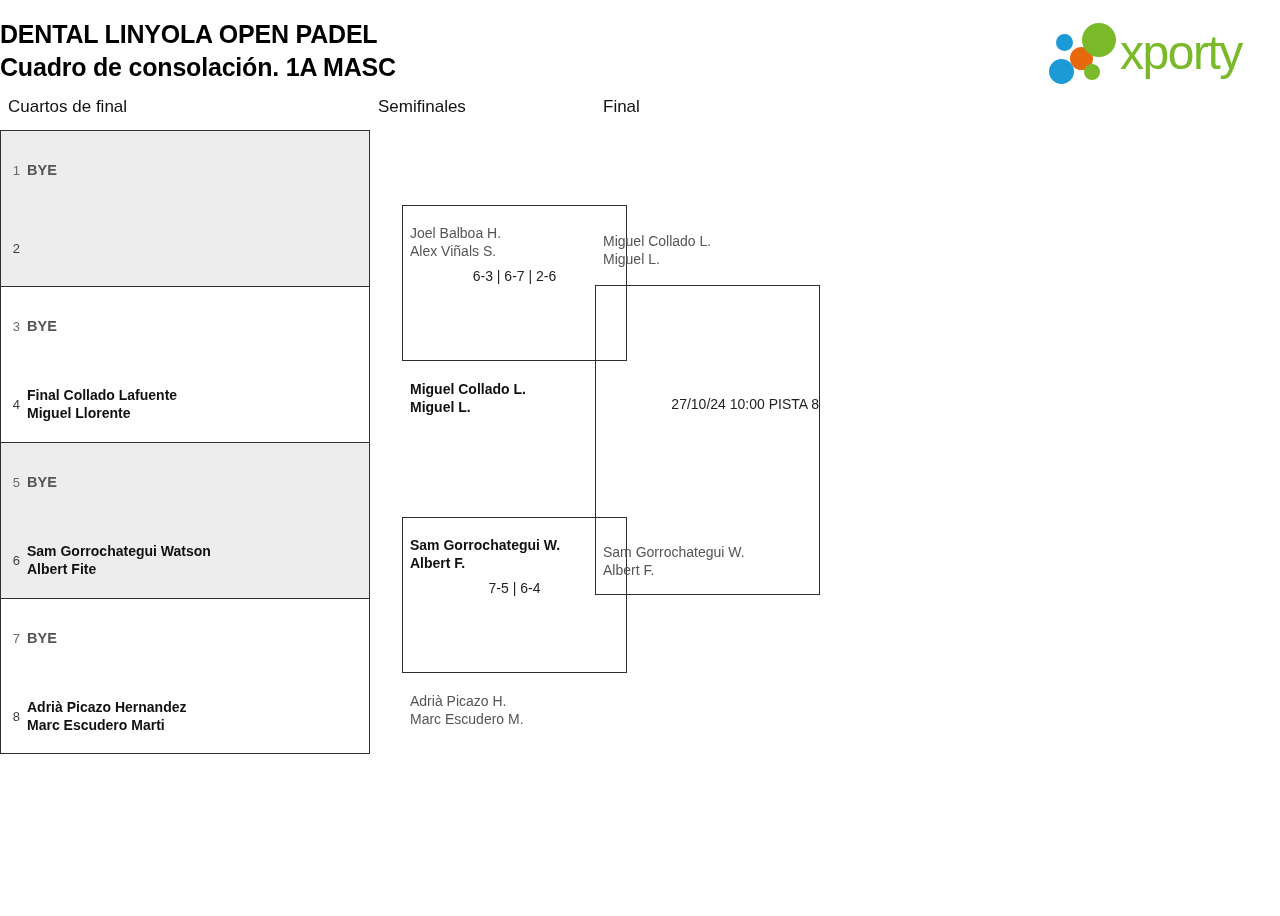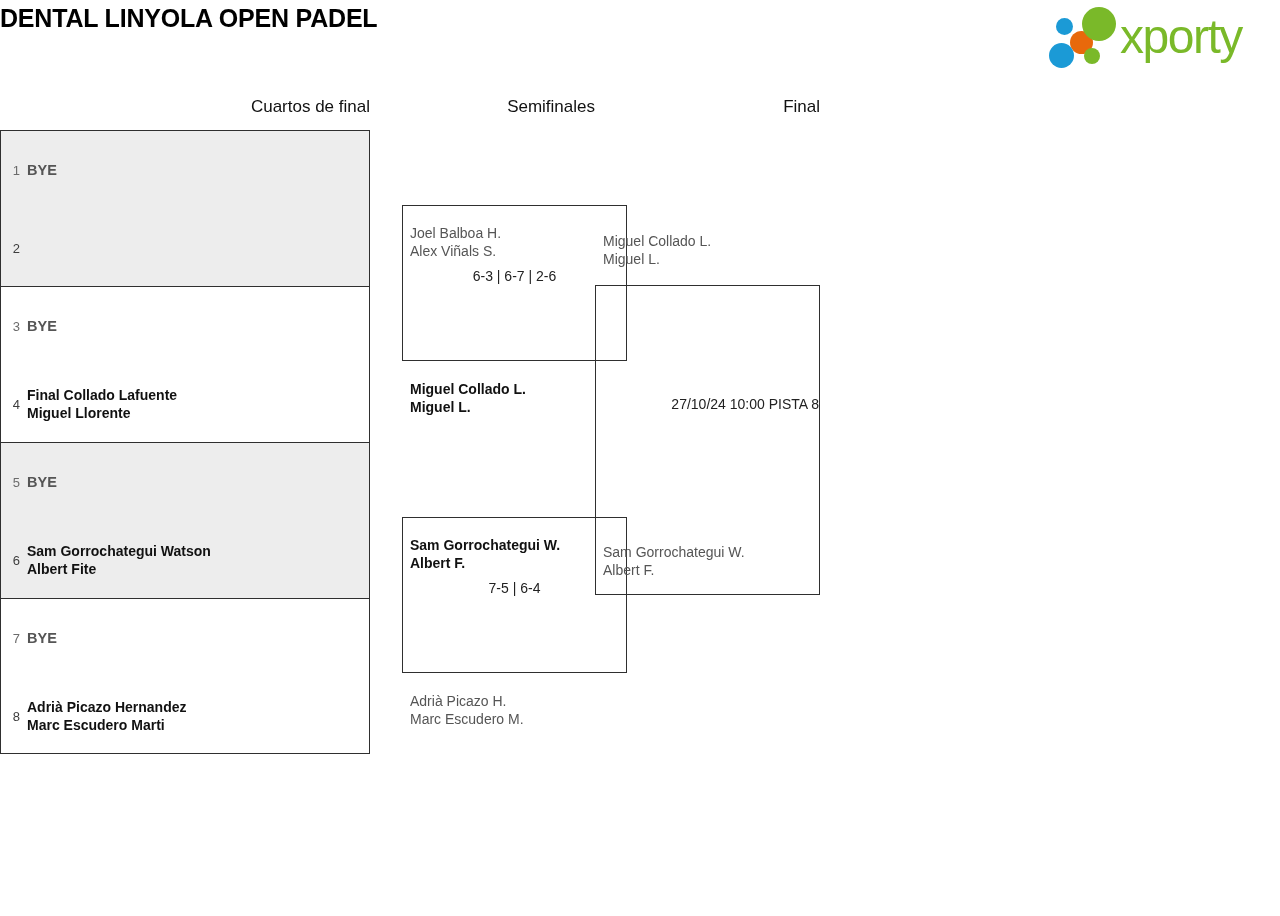--- a/index.html
+++ b/index.html
@@ -10,21 +10,21 @@
     height: 916px;
     background: #ffffff;
     font-family: "Liberation Sans", sans-serif;
     color: #000000;
     overflow: hidden;
   }
 
   .page { position: relative; width: 1280px; height: 916px; }
 
   
-  .header { position: absolute; left: 0; top: 0; width: 1280px; height: 92px; }
+  .header { position: absolute; left: 0; top: 16px; width: 1280px; height: 92px; }
 
   .titles {
     position: absolute;
     left: 0px; top: 2px;
     font-size: 25px;
     font-weight: 700;
     line-height: 33px;
     letter-spacing: -0.2px;
     white-space: nowrap;
   }
@@ -47,23 +47,24 @@
     letter-spacing: -1.5px;
     line-height: 66px;
   }
 
   
   .round-head {
     position: absolute;
     font-size: 17px;
     font-weight: 400;
     color: #111111;
-    text-align: right;
+    text-align: left;
     white-space: nowrap;
     top: 97px;
+    margin-left: 8px;
   }
   .rh-qf  { left: 0px;   width: 370px; }
   .rh-sf  { left: 370px; width: 225px; }
   .rh-f   { left: 595px; width: 225px; }
 
   
   .bracket { position: absolute; left: 0; top: 130px; width: 1280px; height: 640px; }
 
   
   .qf-col { position: absolute; left: 0px; top: 0px; width: 370px; }
@@ -168,20 +169,21 @@
   }
 </style>
 </head>
 <body>
 
 <div class="page">
 
   <div class="header">
     <div class="titles">
       <span class="title-line">DENTAL LINYOLA OPEN PADEL</span>
+      <span class="title-line">Cuadro de consolación. 1A MASC</span>
     </div>
 
     <div class="logo">
       <div class="logo-dots">
         <span class="dot dot-blue-top"></span>
         <span class="dot dot-orange"></span>
         <span class="dot dot-green-big"></span>
         <span class="dot dot-blue-big"></span>
         <span class="dot dot-green-small"></span>
       </div>

